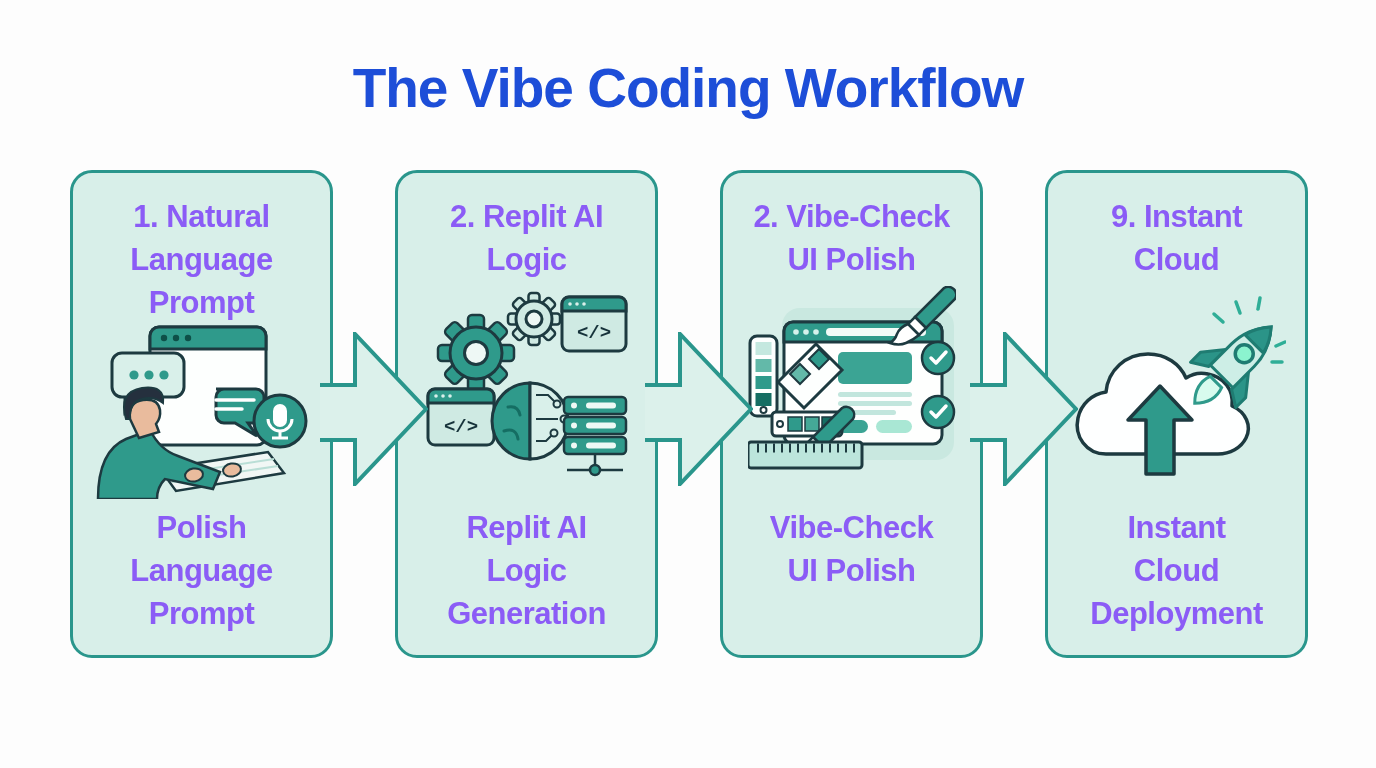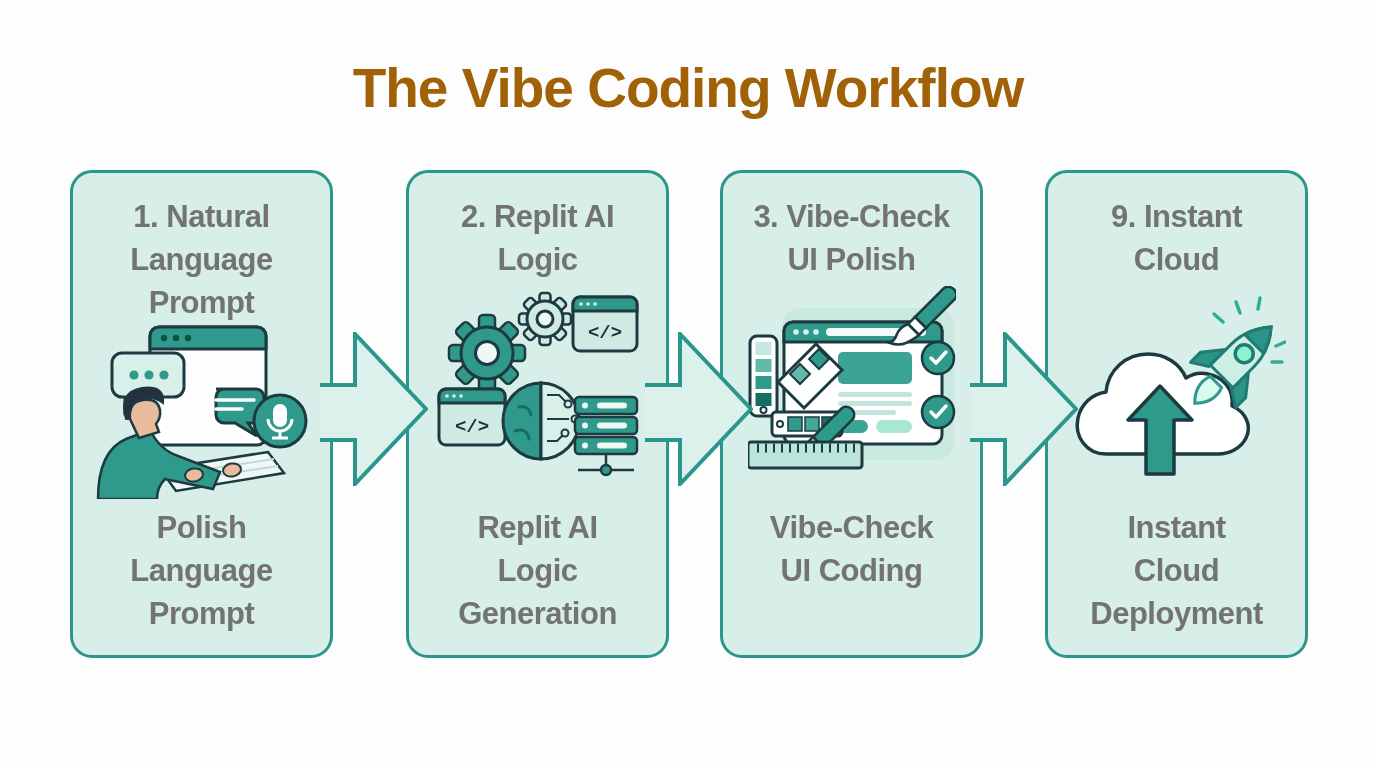--- a/index.html
+++ b/index.html
@@ -4,35 +4,35 @@
 <style>
   html,body{margin:0;padding:0;}
   body{
     width:1376px;height:768px;position:relative;overflow:hidden;
     background:#fdfdfd;
     font-family:"Liberation Sans", sans-serif;
   }
   .title{
     position:absolute;top:56px;left:0;width:100%;
     text-align:center;font-size:55px;font-weight:bold;
-    letter-spacing:-1px;color:#a16207;white-space:pre;
+    letter-spacing:-1px;color:#1d4ed8;white-space:pre;
   }
   .step-box{
     position:absolute;top:170px;width:263px;height:488px;
     background:#d8efe9;border:3.5px solid #2a968c;border-radius:22px;
     box-sizing:border-box;
   }
   .step-box.s1{left:70px}
-  .step-box.s2{left:406px}
+  .step-box.s2{left:395px}
   .step-box.s3{left:720px}
   .step-box.s4{left:1045px}
   .step-heading,.step-label{
     position:absolute;left:4px;right:4px;text-align:center;
     font-size:31px;font-weight:bold;line-height:43px;
-    color:#737373;letter-spacing:-0.5px;white-space:pre-line;
+    color:#8b5cf6;letter-spacing:-0.5px;white-space:pre-line;
   }
   .step-heading{top:22px}
   .step-label{top:333px}
   .step-icon{
     position:absolute;left:0;right:0;display:flex;justify-content:center;
   }
   .s1 .step-icon{top:152px}
   .s2 .step-icon{top:118px}
   .s3 .step-icon{top:113px}
   .s4 .step-icon{top:123px}
@@ -174,21 +174,21 @@
         <circle cx="171" cy="179" r="5" fill="#2f9a8b" stroke="#1d3a40" stroke-width="2.5"></circle>
       </g>
     </svg>
   </div>
   <div class="step-label">Replit AI
 Logic
 Generation</div>
 </section>
 
 <section class="step-box s3">
-  <div class="step-heading">3. Vibe-Check
+  <div class="step-heading">2. Vibe-Check
 UI Polish</div>
   <div class="step-icon">
     <svg width="208" height="184" viewBox="0 0 208 184">
       <defs>
         <g id="brush">
           <path d="M196,2 a8,8 0 0 1 11,11 L178,42 l-11,-11 Z" fill="#2f9a8b" stroke="#1d3a40" stroke-width="2.5"></path>
           <path d="M178,42 l-11,-11 -7,7 11,11 z" fill="#ffffff" stroke="#1d3a40" stroke-width="2.5"></path>
           <path d="M171,49 l-11,-11 q-8,3 -11,10 q-2,6 -7,9 q9,3 16,0 q7,-3 13,-8 z" fill="#ffffff" stroke="#1d3a40" stroke-width="2.5"></path>
         </g>
       </defs>
@@ -239,21 +239,21 @@
       <use href="#brush"></use>
       <use href="#brush" transform="translate(-102,120)"></use>
 
       <g>
         <rect x="0" y="156" width="114" height="26" rx="3" fill="#bce5dc" stroke="#1d3a40" stroke-width="3"></rect>
         <path d="M10,157.5 v9 M18,157.5 v9 M26,157.5 v9 M34,157.5 v9 M42,157.5 v9 M50,157.5 v9 M58,157.5 v9 M66,157.5 v9 M74,157.5 v9 M82,157.5 v9 M90,157.5 v9 M98,157.5 v9 M106,157.5 v9" stroke="#1d3a40" stroke-width="2"></path>
       </g>
     </svg>
   </div>
   <div class="step-label">Vibe-Check
-UI Coding</div>
+UI Polish</div>
 </section>
 
 <section class="step-box s4">
   <div class="step-heading">9. Instant
 Cloud</div>
   <div class="step-icon">
     <svg width="218" height="182" viewBox="0 0 218 182">
 
       <g stroke="#2fae97" stroke-width="3.5" stroke-linecap="round">
         <line x1="146" y1="18" x2="155" y2="26"></line>

